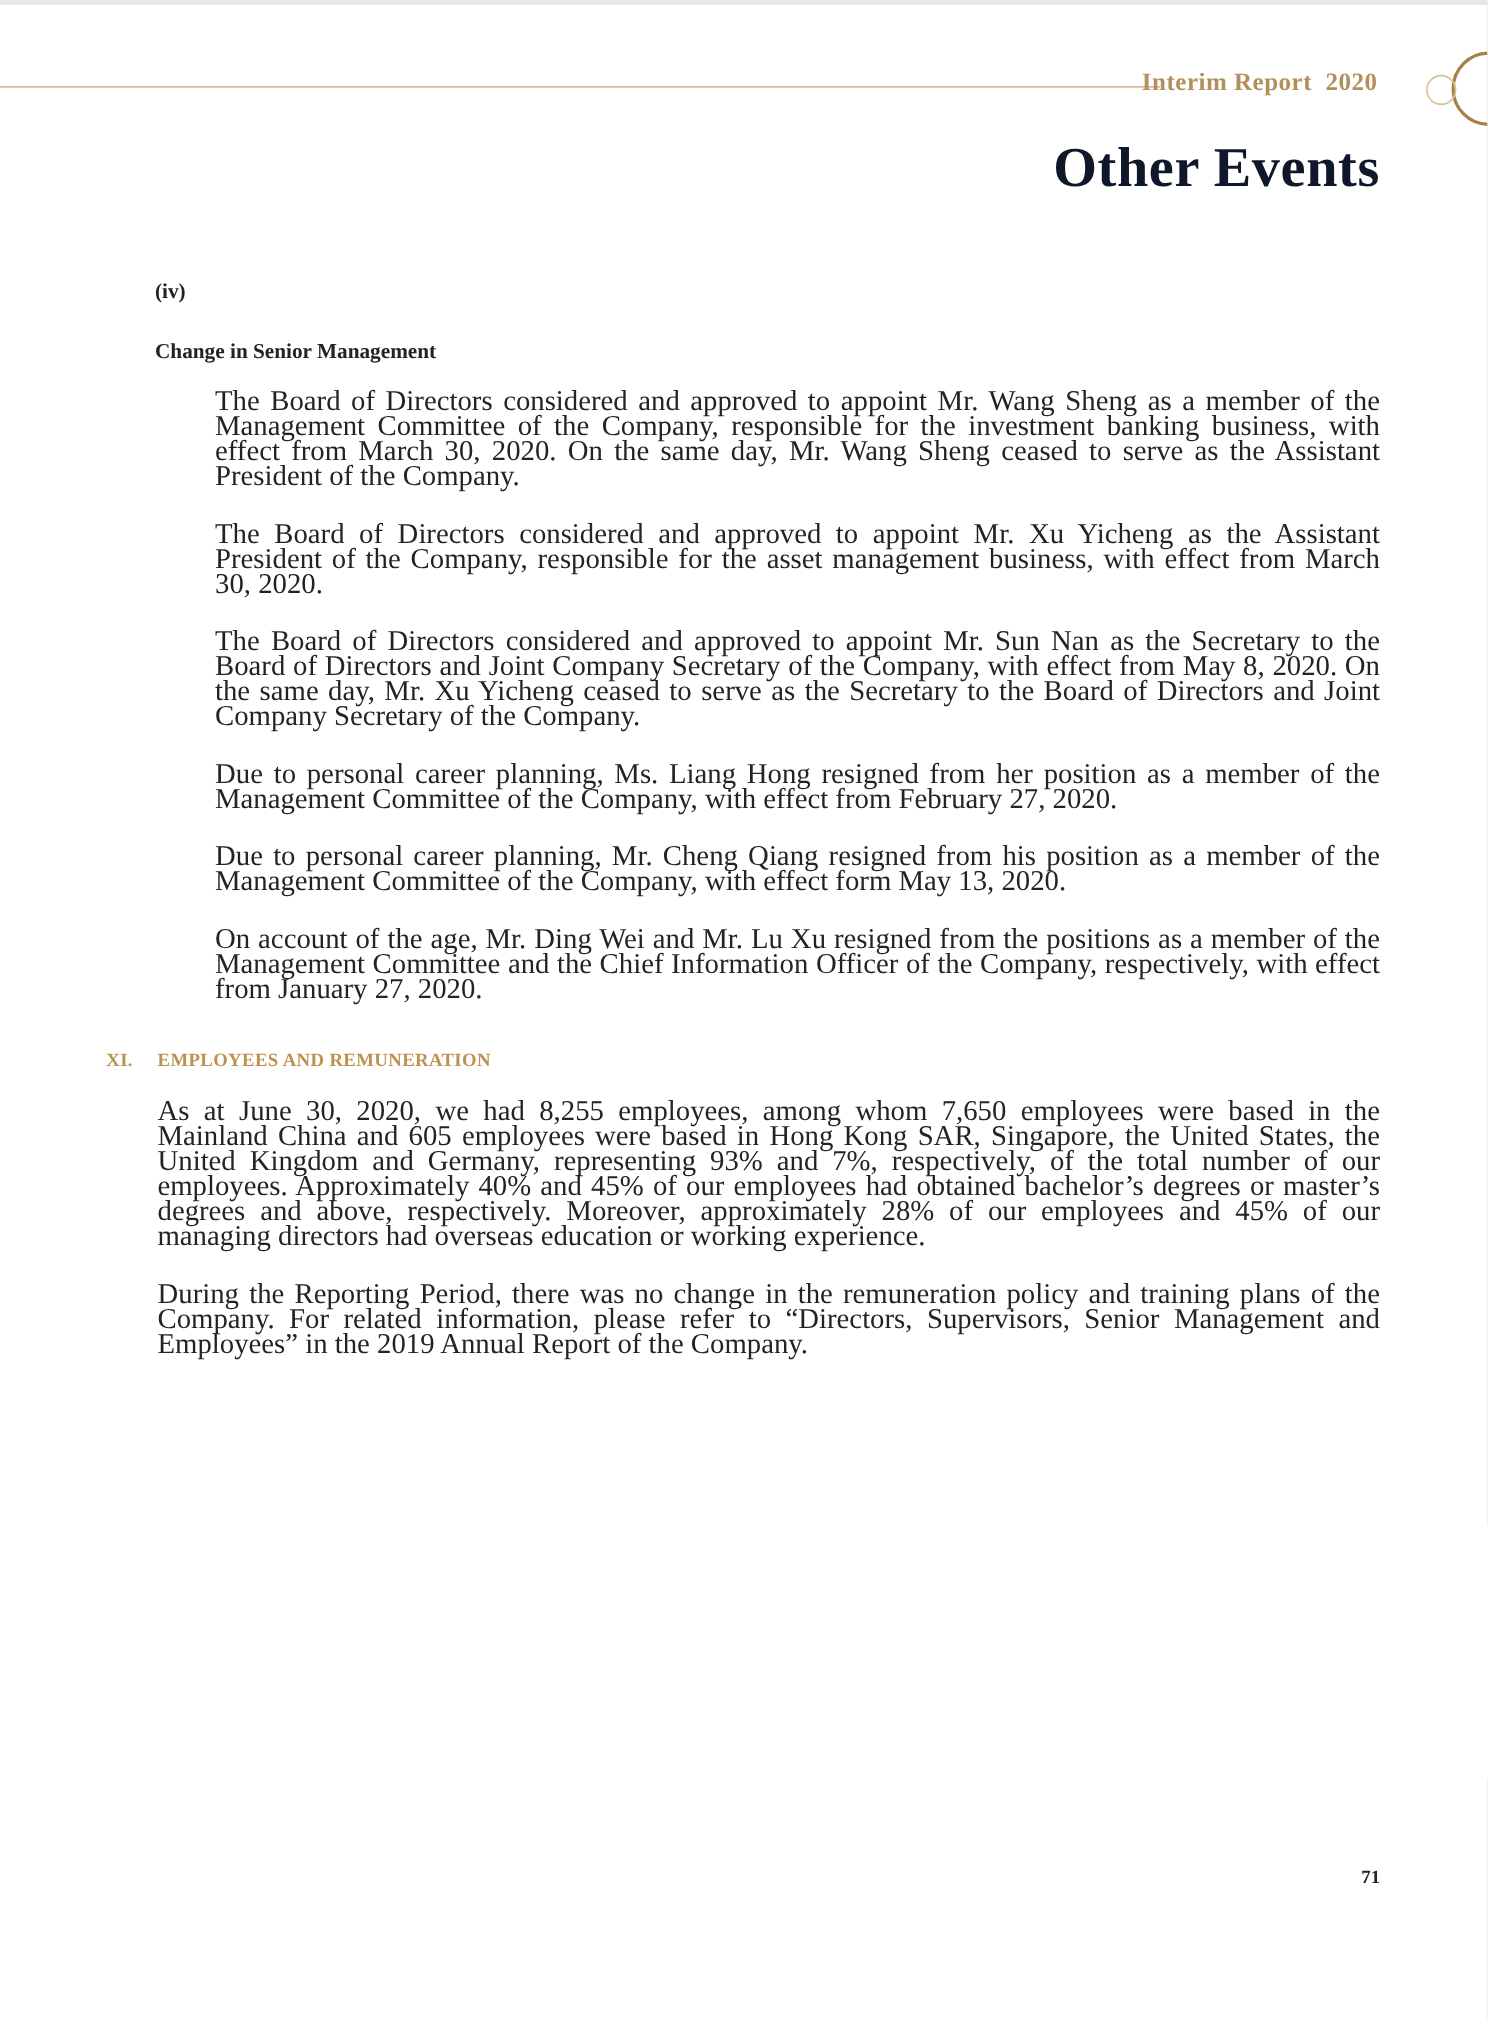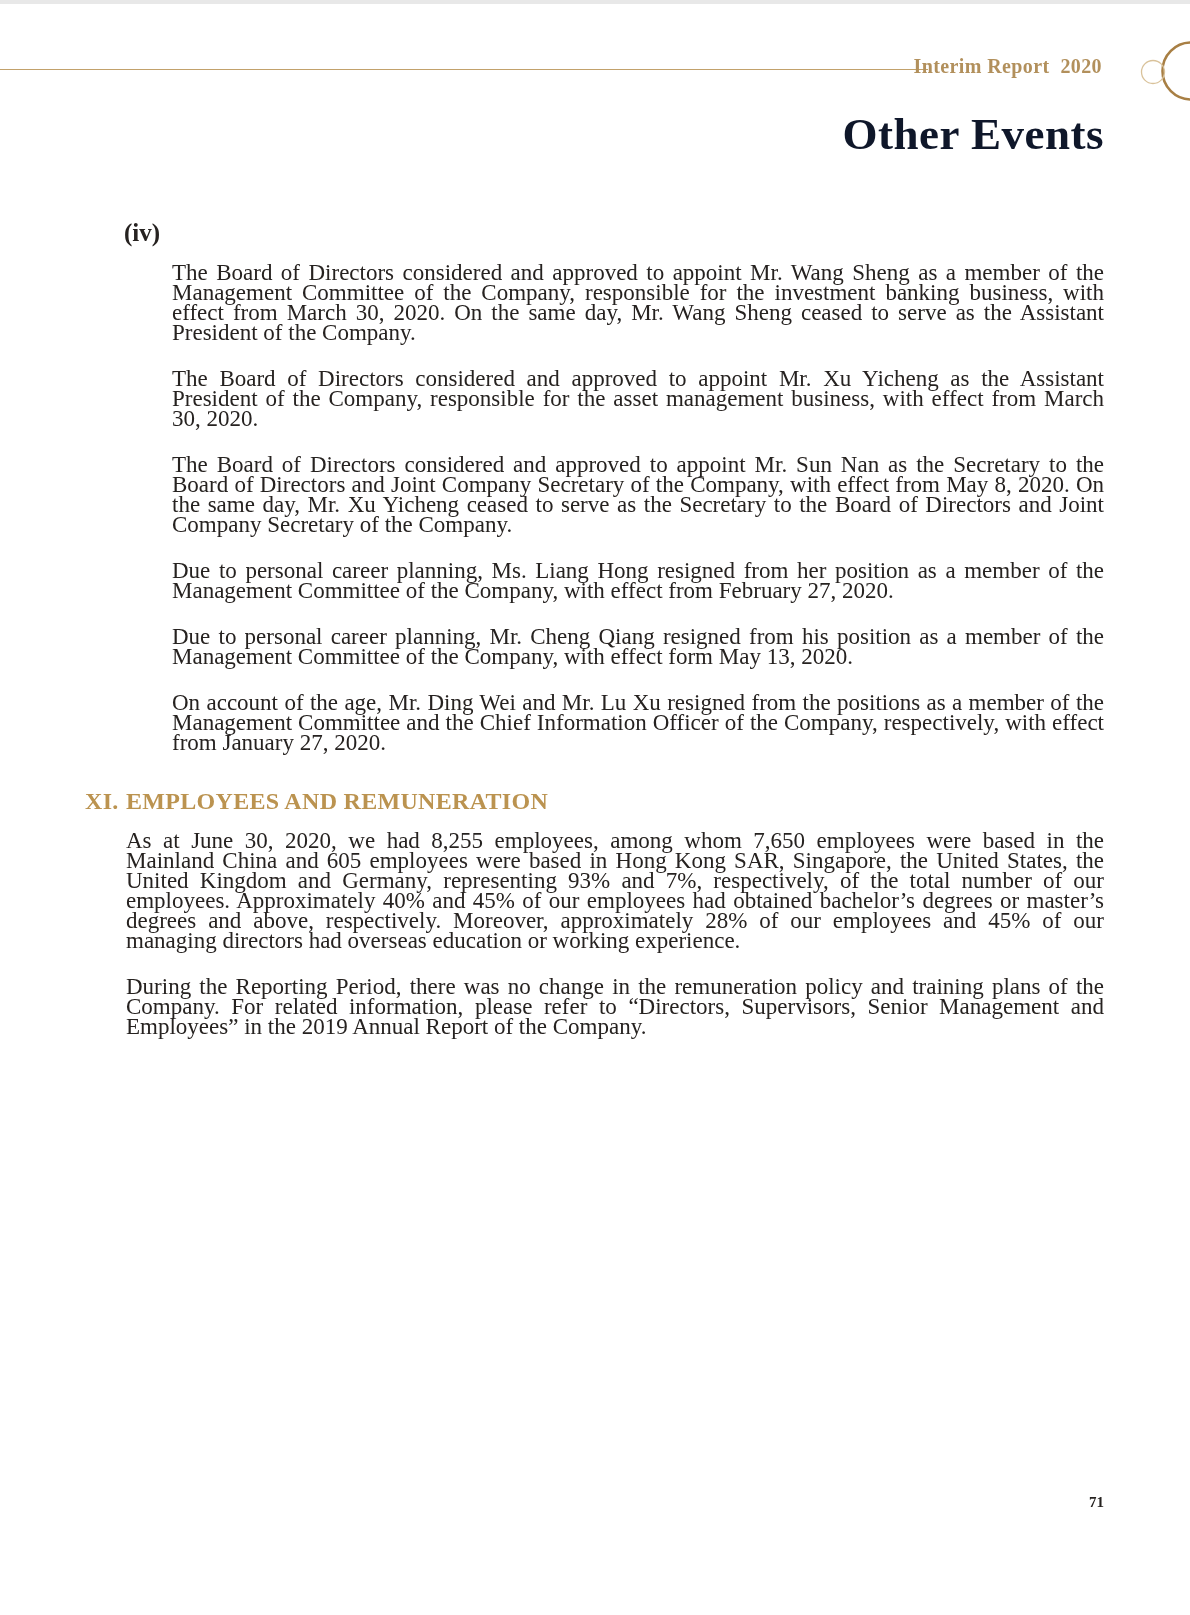--- a/index.html
+++ b/index.html
@@ -51,39 +51,40 @@
   
   .content {
     position: absolute;
     top: 214px;
     left: 85px;
     width: 1019px;
   }
   .siv-heading {
     display: flex;
     padding-left: 39px;
-    font-size: 25px;
+    font-size: 17px;
     font-weight: bold;
     line-height: 30px;
     margin-bottom: 15px;
+    flex-direction: column;
   }
   .siv-heading .num { width: 48px; flex: 0 0 48px; }
 
   .indent-block { padding-left: 87px; }
   .body-par {
     font-size: 23px;
     line-height: 20px;
     text-align: justify;
     margin: 0 0 26px 0;
   }
   .outer-block { padding-left: 41px; }
 
   .sxi-heading {
     display: flex;
-    font-size: 24px;
+    font-size: 15px;
     font-weight: bold;
     line-height: 32px;
     color: #bb9350;
     margin: 32px 0 14px 0;
     letter-spacing: 0.3px;
   }
   .sxi-heading .num { width: 41px; flex: 0 0 41px; }
 
   
   .page-number {
@@ -106,20 +107,21 @@
     <circle cx="61" cy="42" r="28.5" fill="none" stroke="#a87f44" stroke-width="2.6"></circle>
     <circle cx="23" cy="43" r="11.5" fill="none" stroke="#d9c29a" stroke-width="1.3"></circle>
   </svg>
 
   <div class="page-title">Other Events</div>
 
   <div class="content">
 
     <div class="siv-heading">
       <span class="num">(iv)</span>
+      <span>Change in Senior Management</span>
     </div>
 
     <div class="indent-block">
       <p class="body-par">The Board of Directors considered and approved to appoint Mr. Wang Sheng as a member of the Management Committee of the Company, responsible for the investment banking business, with effect from March 30, 2020. On the same day, Mr. Wang Sheng ceased to serve as the Assistant President of the Company.</p>
       <p class="body-par">The Board of Directors considered and approved to appoint Mr. Xu Yicheng as the Assistant President of the Company, responsible for the asset management business, with effect from March 30, 2020.</p>
       <p class="body-par">The Board of Directors considered and approved to appoint Mr. Sun Nan as the Secretary to the Board of Directors and Joint Company Secretary of the Company, with effect from May 8, 2020. On the same day, Mr. Xu Yicheng ceased to serve as the Secretary to the Board of Directors and Joint Company Secretary of the Company.</p>
       <p class="body-par">Due to personal career planning, Ms. Liang Hong resigned from her position as a member of the Management Committee of the Company, with effect from February 27, 2020.</p>
       <p class="body-par">Due to personal career planning, Mr. Cheng Qiang resigned from his position as a member of the Management Committee of the Company, with effect form May 13, 2020.</p>
       <p class="body-par">On account of the age, Mr. Ding Wei and Mr. Lu Xu resigned from the positions as a member of the Management Committee and the Chief Information Officer of the Company, respectively, with effect from January 27, 2020.</p>
     </div>

